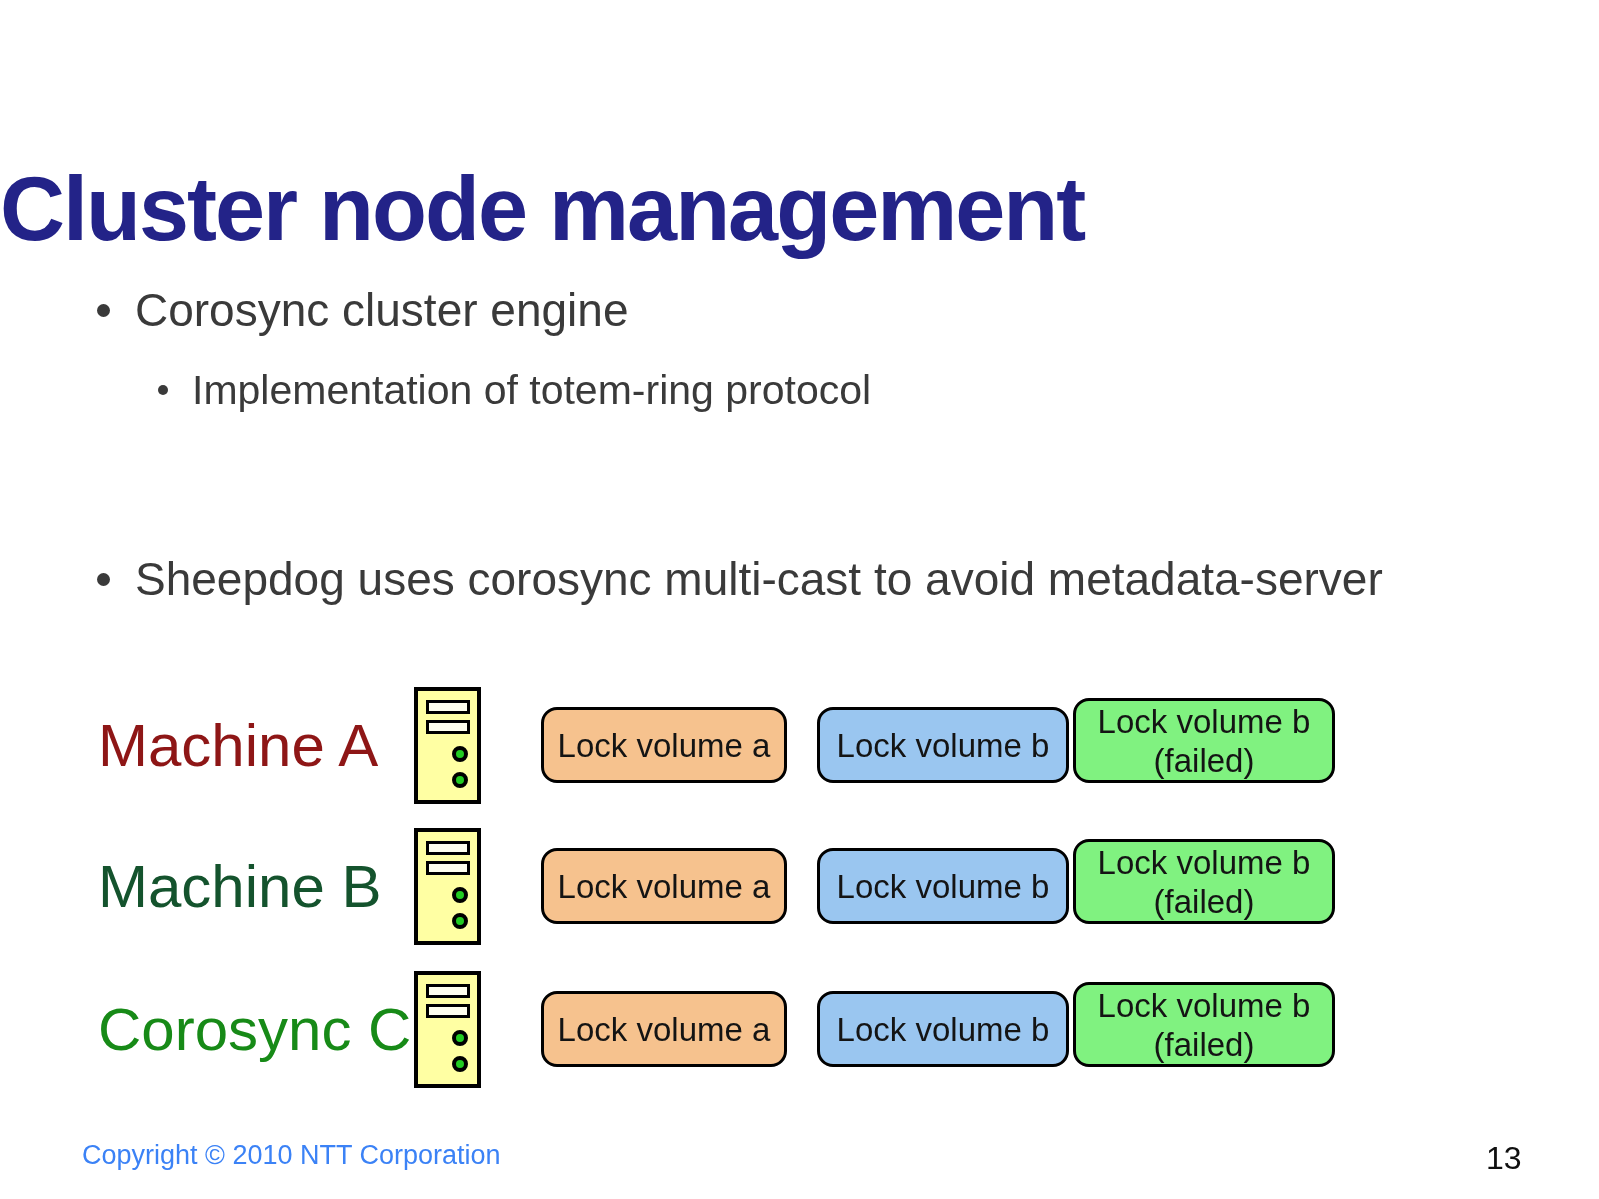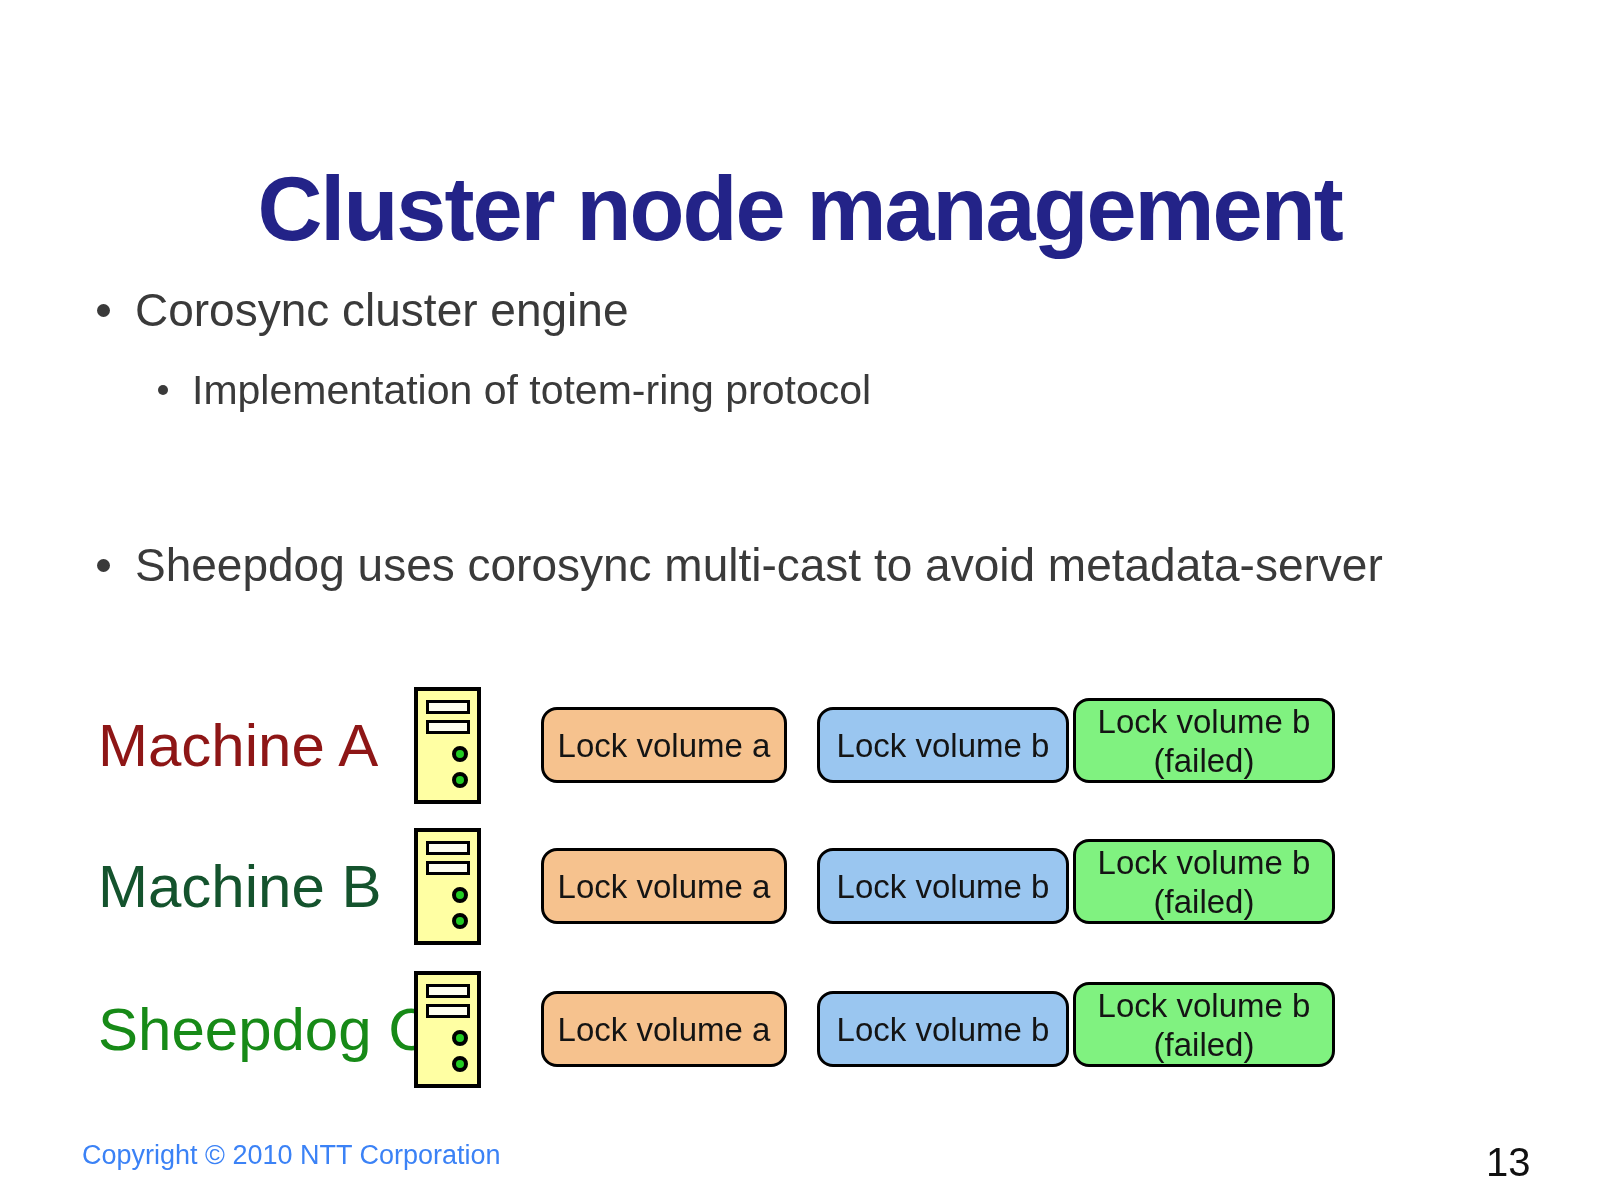--- a/index.html
+++ b/index.html
@@ -7,38 +7,37 @@
     position:relative;
     width:1599px;height:1199px;
     background:#ffffff;
     font-family:"Liberation Sans", sans-serif;
     overflow:hidden;
   }
 
   
   .title{
     position:absolute;top:98px;left:0;width:100%;
-    text-align:center;
     font-size:90px;font-weight:bold;letter-spacing:-2px;
     color:#232388;
   }
 
   
   .bullet{position:absolute;color:#3a3a3a;}
   .lvl1{font-size:46px;line-height:58px;padding-left:38px;}
   .lvl2{font-size:41px;line-height:56px;padding-left:34px;}
   .bullet::before{
     content:"";position:absolute;left:0;border-radius:50%;background:#3a3a3a;
   }
   .lvl1::before{top:23px;width:13px;height:13px;}
   .lvl2::before{top:23px;width:10px;height:10px;}
   #bullet-1{top:281px;left:97px;width:1330px;}
   #bullet-1a{top:362px;left:158px;width:1300px;}
   #bullet-1b{top:434px;left:158px;width:1235px;}
-  #bullet-2{top:536px;left:97px;width:1285px;}
+  #bullet-2{top:550px;left:97px;width:1285px;}
 
   
   .machine-row{position:absolute;left:0;width:1599px;height:130px;}
   #row-a{top:680px;}
   #row-b{top:821px;}
   #row-c{top:964px;}
   .machine-label{
     position:absolute;left:98px;top:50%;transform:translateY(-50%);
     font-size:60px;white-space:nowrap;
   }
@@ -70,21 +69,21 @@
     display:flex;align-items:center;justify-content:center;flex-direction:column;
     font-size:33px;color:#141414;text-align:center;line-height:39px;
     box-sizing:content-box;white-space:nowrap;
   }
   .box-a{left:541px;width:240px;height:70px;}
   .box-b{left:817px;width:246px;height:70px;}
   .box-c{left:1073px;width:256px;height:79px;}
 
   
   .copyright{position:absolute;left:82px;top:1140px;font-size:27px;color:#3b82f6;}
-  .pagenum{position:absolute;left:1486px;top:1140px;font-size:40px;color:#101010;}
+  .pagenum{position:absolute;left:1486px;top:1140px;font-size:32px;color:#101010;}
 </style>
 </head>
 <body>
 
 <div class="slide">
 
   <h1 class="title">Cluster node management</h1>
 
   <div class="bullet lvl1" id="bullet-1">
     <span>Corosync cluster engine</span>
@@ -130,21 +129,21 @@
     <div class="lockbox box-b" style="background: rgb(154, 198, 240);">
       <span>Lock volume b</span>
     </div>
     <div class="lockbox box-c" style="background: rgb(128, 242, 128);">
       <span>Lock volume b</span>
       <span>(failed)</span>
     </div>
   </div>
 
   <div class="machine-row" id="row-c">
-    <span class="machine-label" style="color: rgb(23, 138, 23);">Sheepdog C</span>
+    <span class="machine-label" style="color: rgb(23, 138, 23);">Corosync C</span>
     <div class="tower">
       <div class="slot first"></div>
       <div class="slot"></div>
       <div class="led led1"></div>
       <div class="led led2"></div>
     </div>
     <div class="lockbox box-a" style="background: rgb(246, 194, 142);">
       <span>Lock volume a</span>
     </div>
     <div class="lockbox box-b" style="background: rgb(154, 198, 240);">

